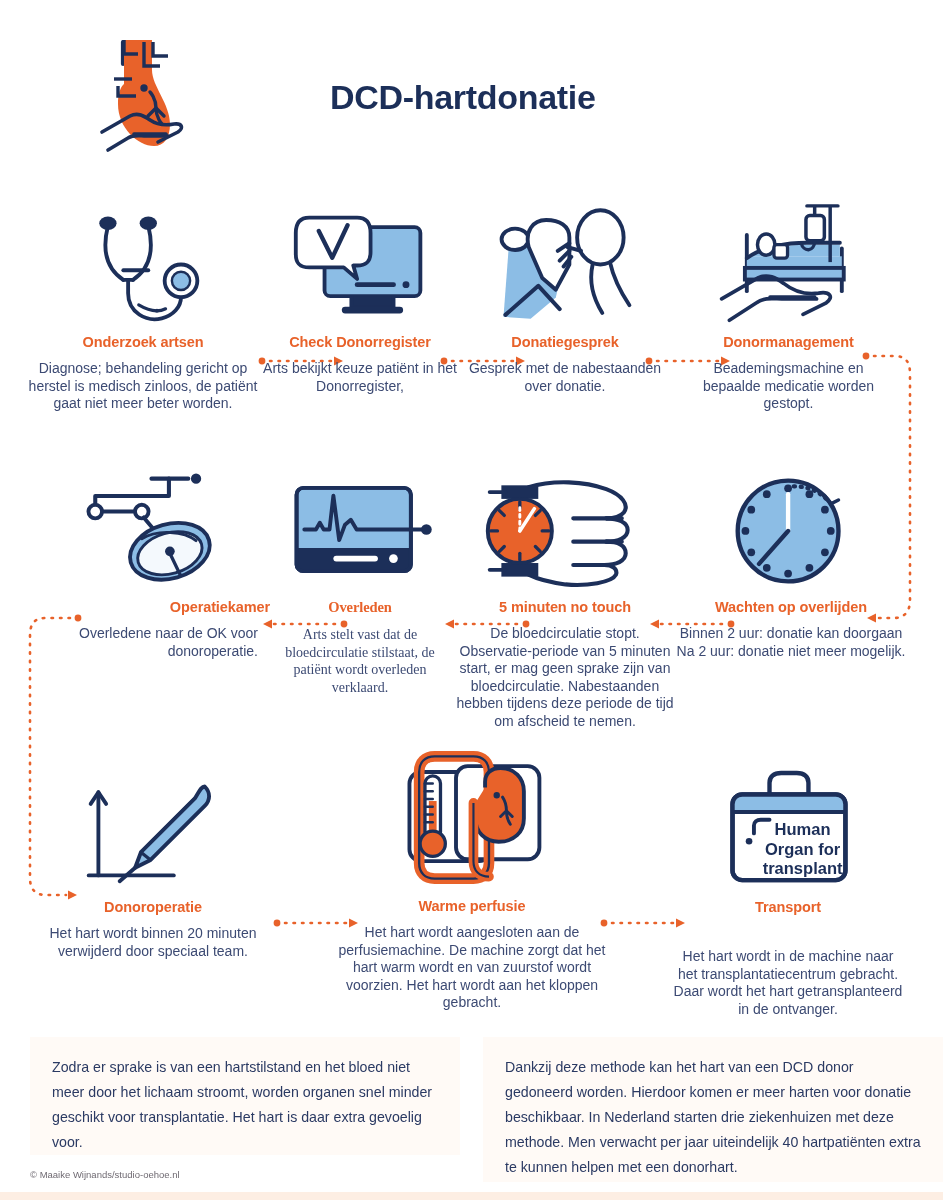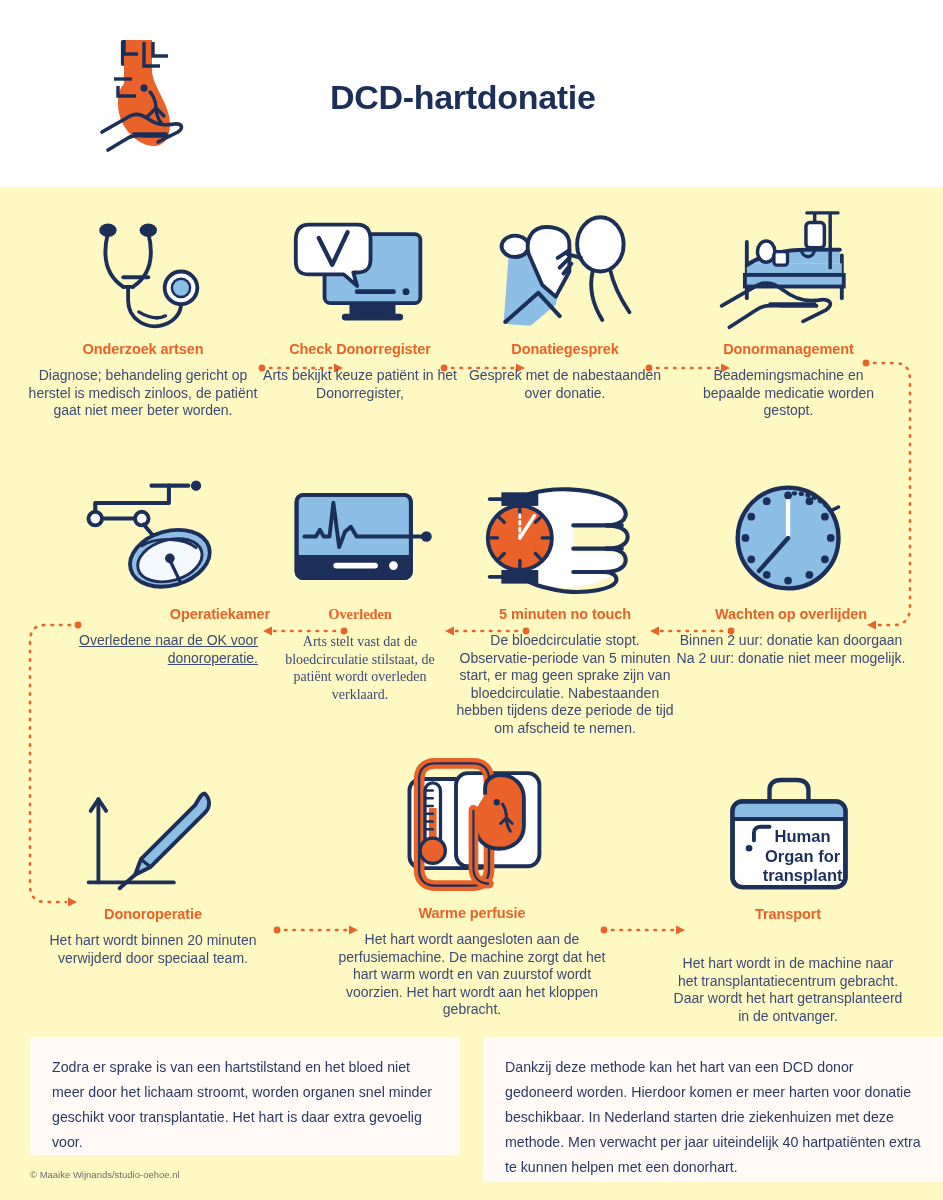--- a/index.html
+++ b/index.html
@@ -19,22 +19,22 @@
     display: flex; align-items: center;
   }
   .header-logo { position: absolute; left: 78px; top: 24px; width: 140px; height: 135px; }
   .header-title {
     position: absolute; left: 330px; top: 78px;
     font-size: 34px; font-weight: bold; color: #1c2f59; letter-spacing: -0.3px;
   }
 
   
   .body-area {
-    position: absolute; left: 0; top: 187px; width: 943px; height: 1012px;
-    background: #fef9c3;
+    position: absolute; left: 0; top: 180px; width: 943px; height: 1012px;
+    background: #ffffff;
   }
   .cell { position: absolute; text-align: center; }
   .icon-box {
     height: 130px; display: flex; align-items: center; justify-content: center;
   }
   .step-title {
     color: #e8622a; font-size: 14.5px; font-weight: bold; letter-spacing: -0.1px;
     margin-top: 4px; white-space: nowrap;
   }
   .step-desc {
@@ -219,21 +219,21 @@
           <circle cx="76" cy="46" r="7" fill="#ffffff" stroke="#1c2f59" stroke-width="4"></circle>
           <line x1="78" y1="52" x2="88" y2="64" stroke="#1c2f59" stroke-width="4" stroke-linecap="round"></line>
           <ellipse cx="105" cy="87" rx="42" ry="28" transform="rotate(-16 105 87)" fill="#8cbde5" stroke="#1c2f59" stroke-width="4"></ellipse>
           <ellipse cx="105" cy="89" rx="34" ry="21" transform="rotate(-16 105 89)" fill="#f4f9fd" stroke="#1c2f59" stroke-width="3"></ellipse>
           <path d="M76 74 C92 64 120 66 132 76" fill="none" stroke="#1c2f59" stroke-width="3" stroke-linecap="round"></path>
           <circle cx="105" cy="87" r="5" fill="#1c2f59"></circle>
           <line x1="105" y1="89" x2="116" y2="112" stroke="#1c2f59" stroke-width="3.4" stroke-linecap="round"></line>
         </svg>
       </div>
       <div class="step-title">Operatiekamer</div>
-      <div class="step-desc" style="padding:0 12px;text-decoration:underline;">Overledene naar de OK voor donoroperatie.</div>
+      <div class="step-desc" style="padding:0 12px;">Overledene naar de OK voor donoroperatie.</div>
     </div>
 
     <div class="conn" style="left:258px; top:438px; width:90px;">
       <svg width="90" height="12" viewBox="0 0 90 12">
         <path d="M14 1.5 L5 6 L14 10.5 Z" fill="#e8622a"></path>
         <line x1="16" y1="6" x2="78" y2="6" stroke="#e8622a" stroke-width="2.6" stroke-linecap="round" stroke-dasharray="1.5 7"></line>
         <circle cx="86" cy="6" r="3.4" fill="#e8622a"></circle>
       </svg>
     </div>
 

